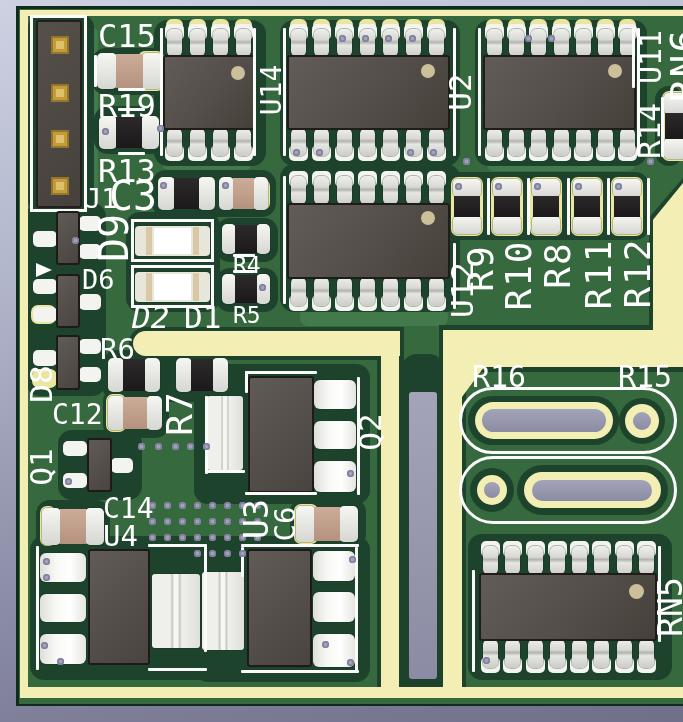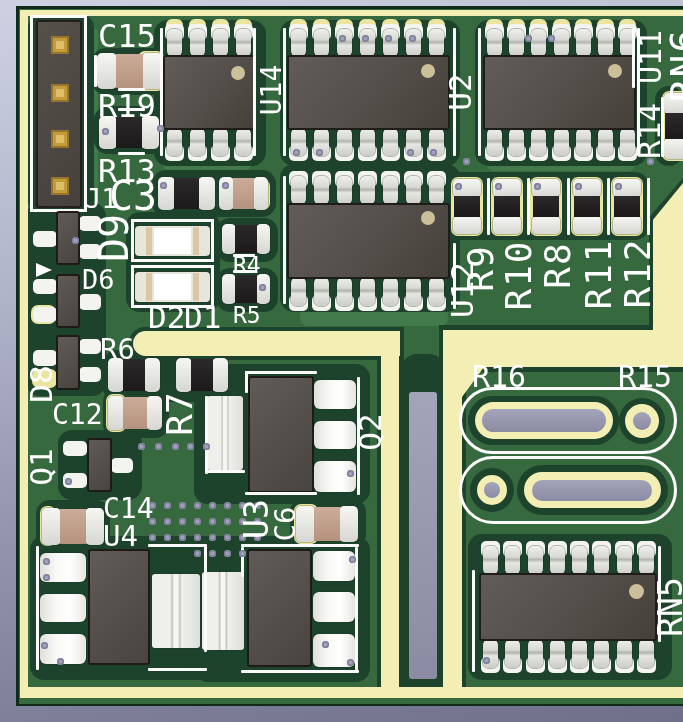--- a/index.html
+++ b/index.html
@@ -480,21 +480,21 @@
     <div class="via" style="left: 209px; top: 550px; width: 7px; height: 7px;"></div>
     <div class="via" style="left: 224px; top: 550px; width: 7px; height: 7px;"></div>
     <div class="via" style="left: 239px; top: 550px; width: 7px; height: 7px;"></div>
     <div class="slk" style="font-size: 32px; left: 98px; top: 22px;">C15</div>
     <div class="slk" style="font-size: 32px; left: 98px; top: 92px;">R19</div>
     <div class="slk" style="font-size: 32px; left: 98px; top: 157px;">R13</div>
     <div class="slk" style="font-size: 40px; left: 109px; top: 178px;">C3</div>
     <div class="slk" style="font-size: 27px; left: 85px; top: 187px;">J1</div>
     <div class="slk rot" style="font-size: 40px; left: 114px; top: 238px;">D9</div>
     <div class="slk" style="font-size: 27px; left: 82px; top: 268px;">D6</div>
-    <div class="slk" style="font-size: 31px; left: 148px; top: 304px;">D2</div>
+    <div class="slk" style="font-size: 31px; left: 132px; top: 304px; font-style: italic;">D2</div>
     <div class="slk" style="font-size: 31px; left: 184px; top: 304px;">D1</div>
     <div class="slk" style="font-size: 23px; left: 233px; top: 255px;">R4</div>
     <div class="slk" style="font-size: 23px; left: 233px; top: 305px;">R5</div>
     <div class="slk" style="font-size: 29px; left: 100px; top: 336px;">R6</div>
     <div class="slk rot" style="font-size: 31px; left: 42px; top: 384px;">D8</div>
     <div class="slk" style="font-size: 28px; left: 52px; top: 402px;">C12</div>
     <div class="slk rot" style="font-size: 36px; left: 180px; top: 414px;">R7</div>
     <div class="slk rot" style="font-size: 31px; left: 42px; top: 467px;">Q1</div>
     <div class="slk" style="font-size: 28px; left: 103px; top: 496px;">C14</div>
     <div class="slk" style="font-size: 29px; left: 103px; top: 523px;">U4</div>

